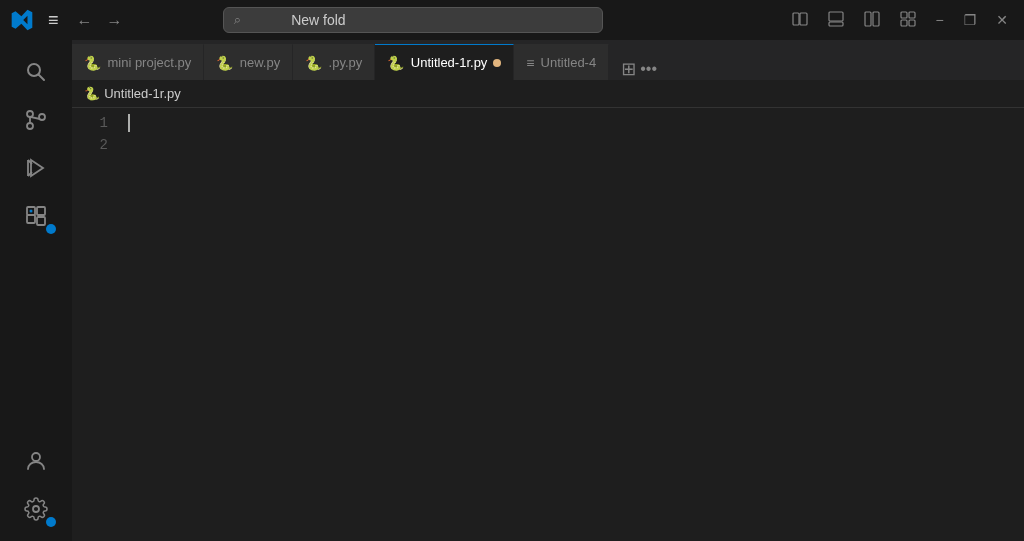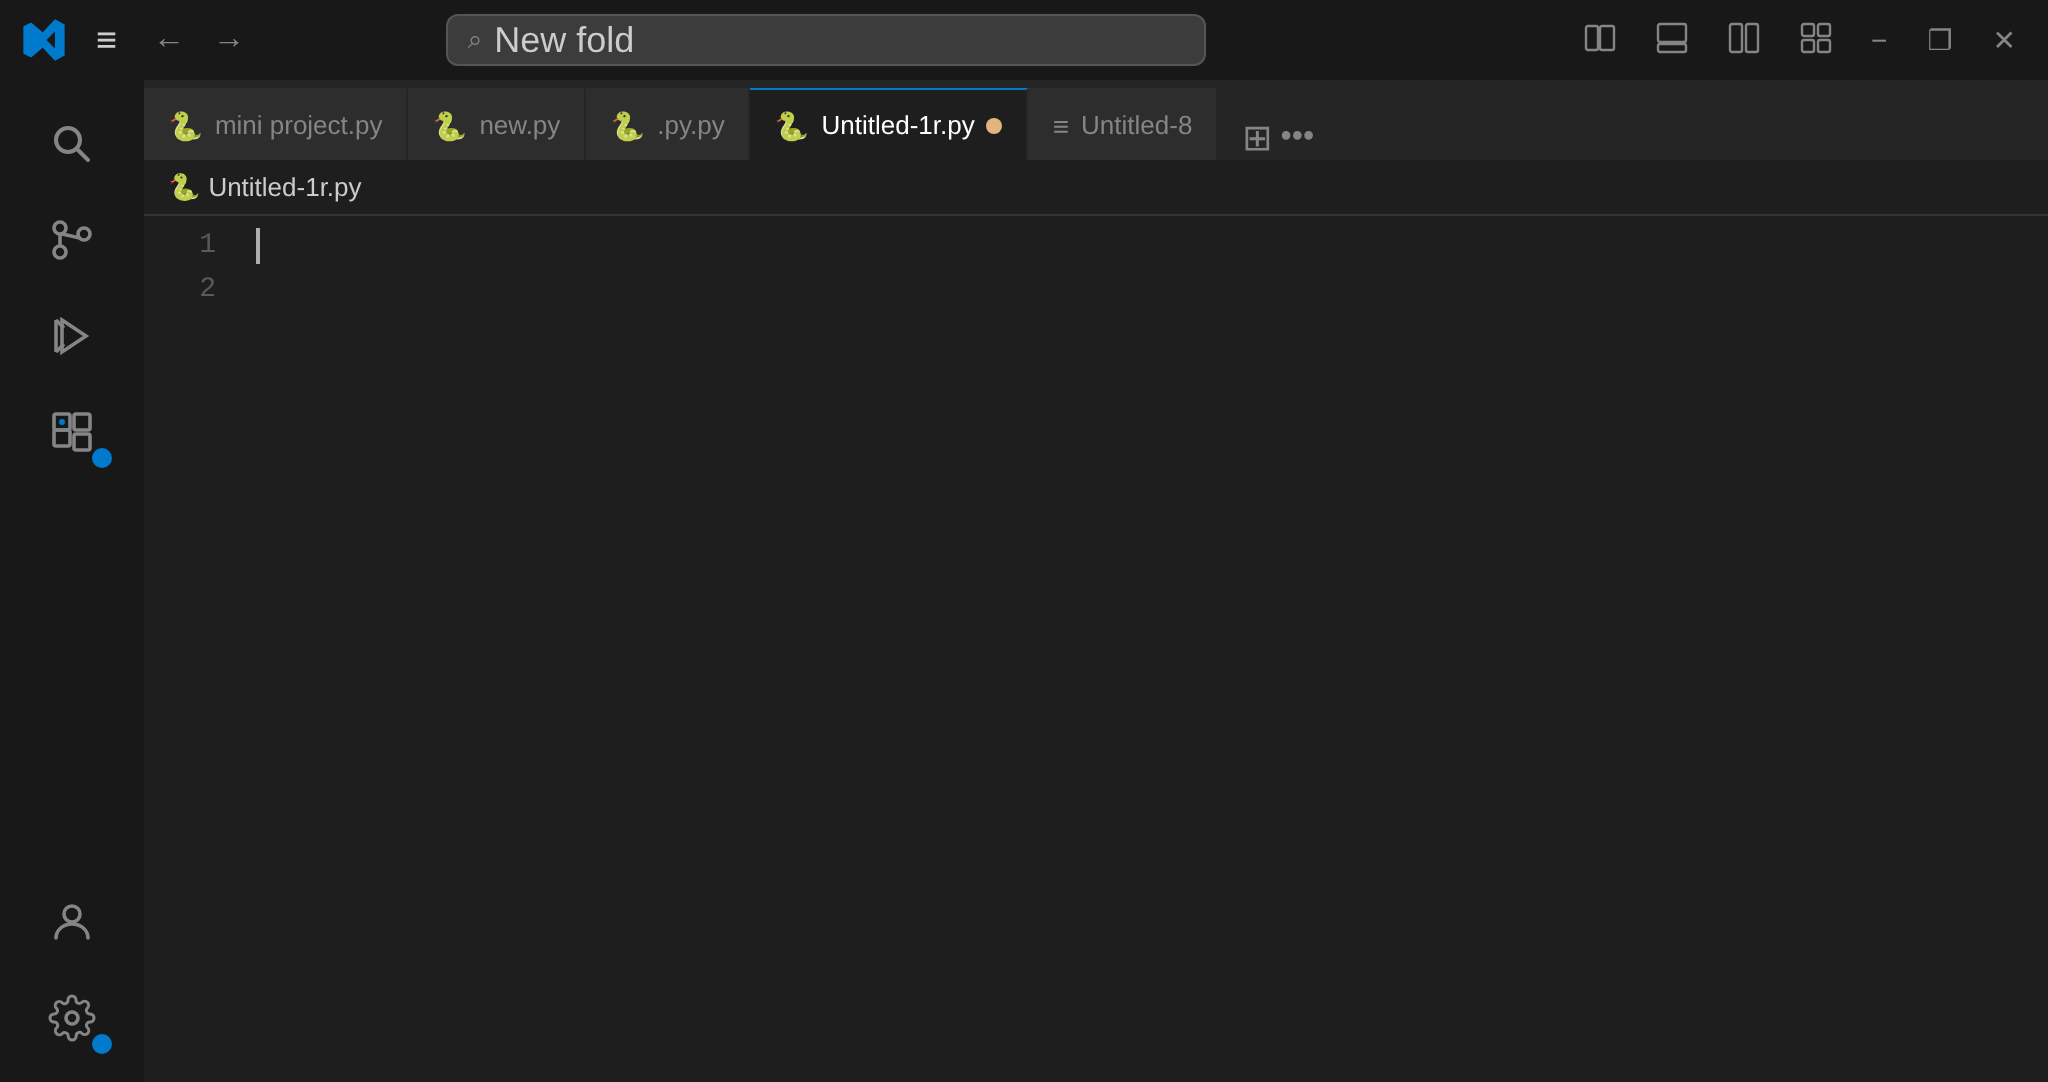--- a/index.html
+++ b/index.html
@@ -69,21 +69,22 @@
       padding: 0 10px;
       gap: 6px;
       cursor: text;
     }
     .search-icon-char {
       color: #858585;
       font-size: 13px;
     }
     .search-text-display {
       color: #cccccc;
-      font-size: 18px;
+      font-size: 14px;
+      margin-left: 44px;
     }
     .titlebar-controls {
       display: flex;
       align-items: center;
       gap: 4px;
       margin-left: auto;
     }
     .ctrl-btn {
       background: none;
       border: none;
@@ -392,21 +393,21 @@
         <span class="tab-icon">🐍</span>
         <span>.py.py</span>
       </div>
       <div class="tab active">
         <span class="tab-icon">🐍</span>
         <span>Untitled-1r.py</span>
         <span class="tab-dot"></span>
       </div>
       <div class="tab">
         <span style="color:#858585; font-size:14px;">≡</span>
-        <span>Untitled-8</span>
+        <span>Untitled-4</span>
       </div>
       <div class="tabs-extra">
         <span style="cursor:pointer;font-size:18px;color:#858585;">⊞</span>
         <span style="cursor:pointer;font-size:16px;color:#858585;">•••</span>
       </div>
     </div>
 
     <div class="breadcrumb">
       <span class="breadcrumb-icon">🐍</span>
       <span class="breadcrumb-text">Untitled-1r.py</span>

